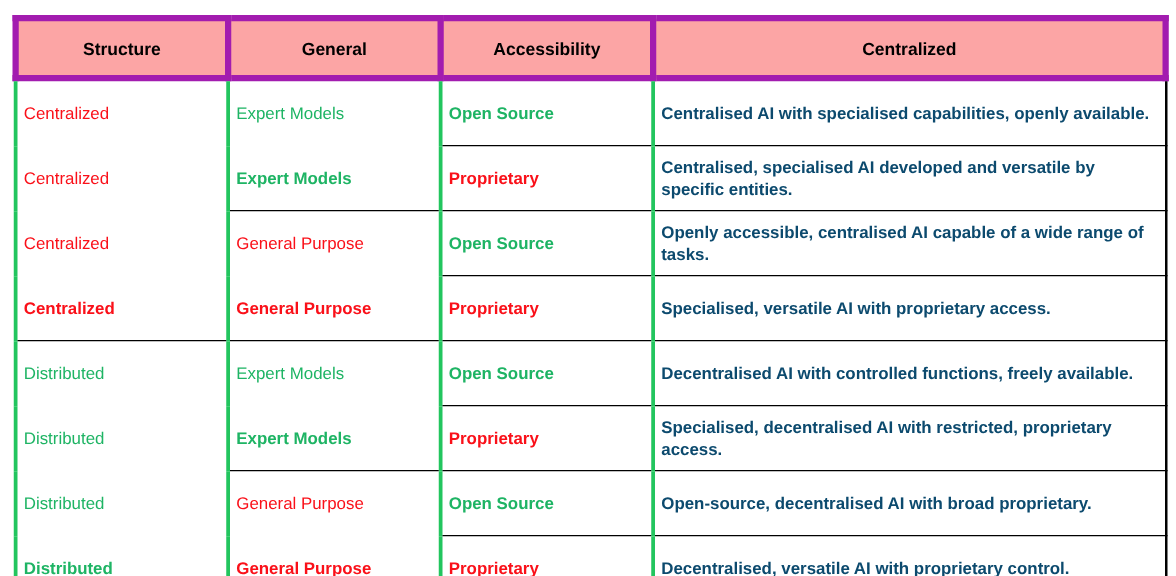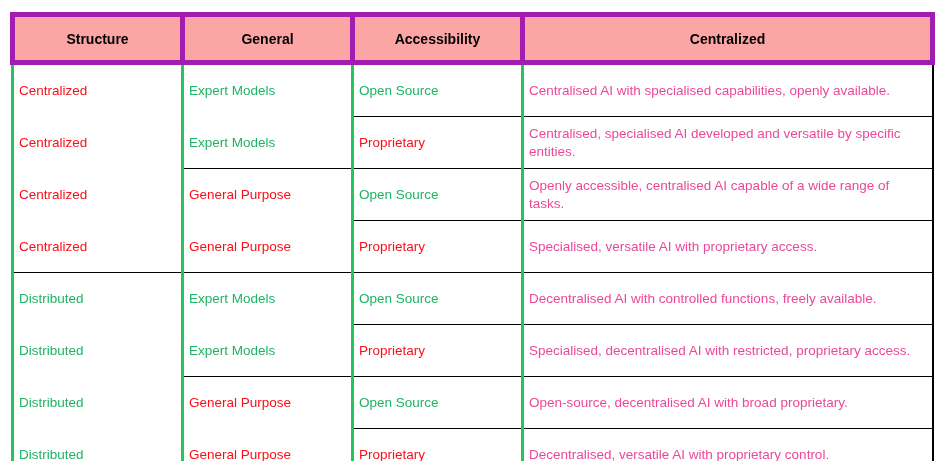--- a/index.html
+++ b/index.html
@@ -19,22 +19,22 @@
     margin-left:44px;
   }
   td{
     height:47px;
     border-left:3px solid #22c55e;border-right:1px solid #000;
     border-top:none;border-bottom:none;
     font-size:13.5px;vertical-align:middle;
     padding:2px 6px 2px 5px;
     overflow:hidden;
   }
-  td.bb{border-bottom:1px solid #000;}
-  td.col-d{line-height:1.3;color:#ec4899;}
+  td.bb{border-bottom:1px solid #000;font-weight:bold;}
+  td.col-d{line-height:1.3;color:#0c4a6e;}
   .c-s{width:170px;}
   .c-f{width:170px;}
   .c-a{width:170px;}
   .c-d{width:410px;}
 </style>
 </head>
 <body>
 
 <div class="table-wrap">
   <table>

